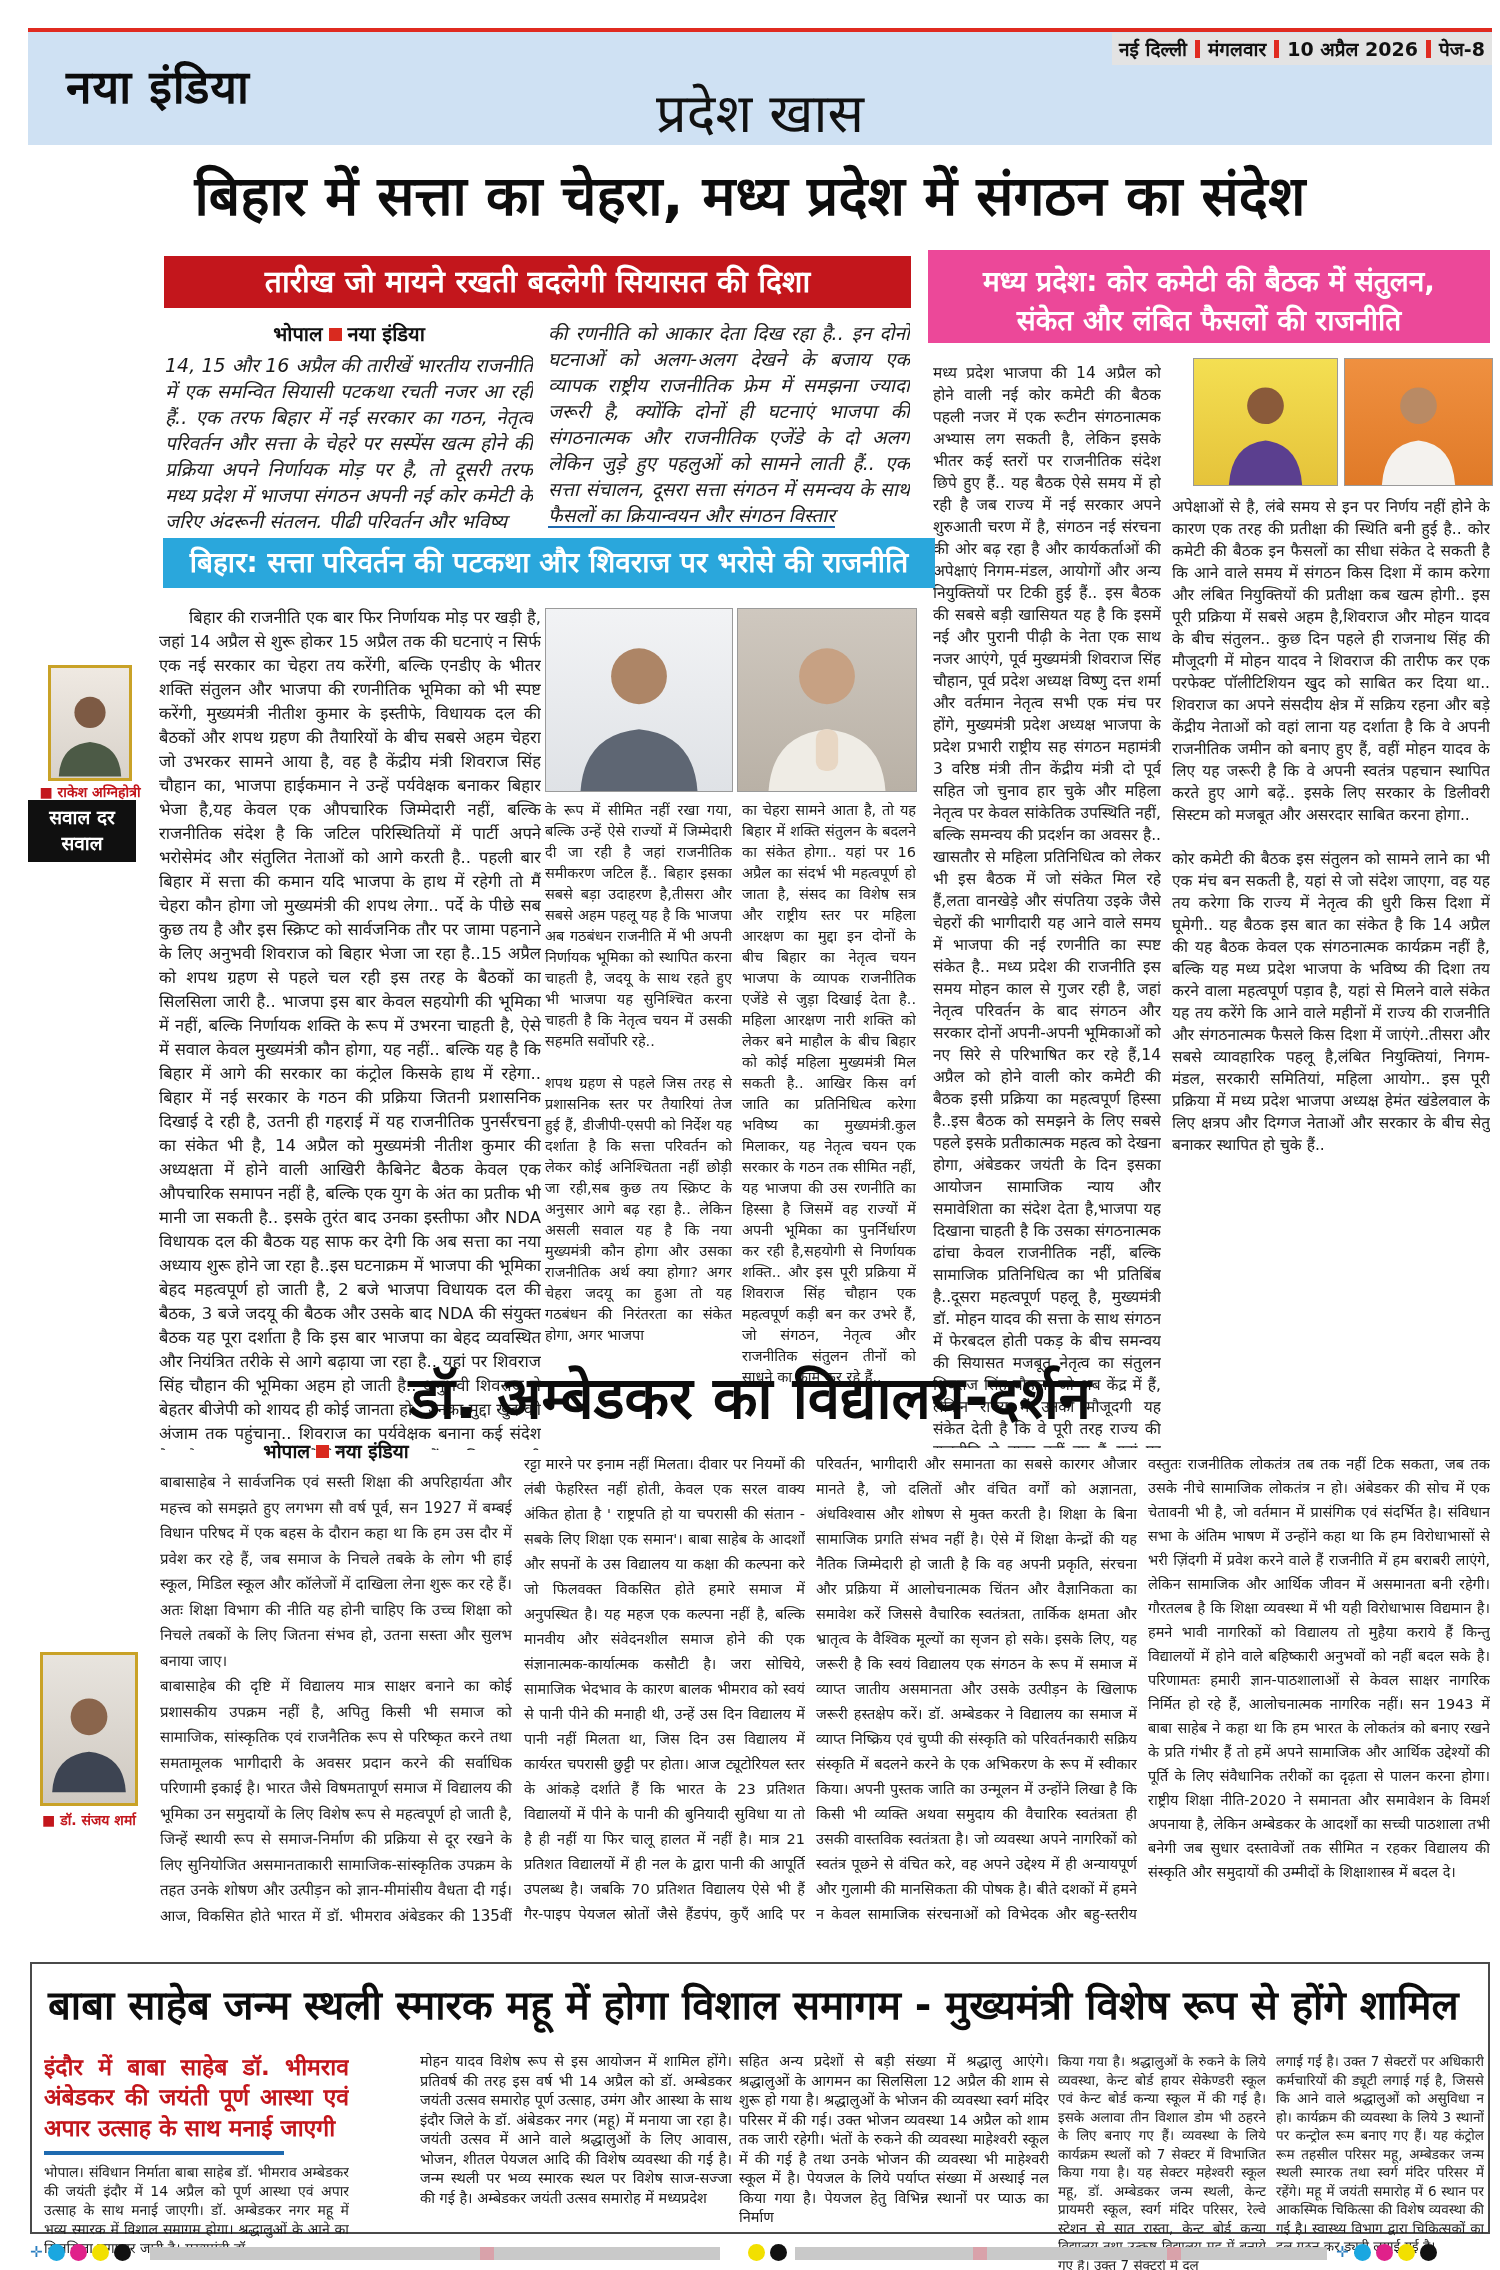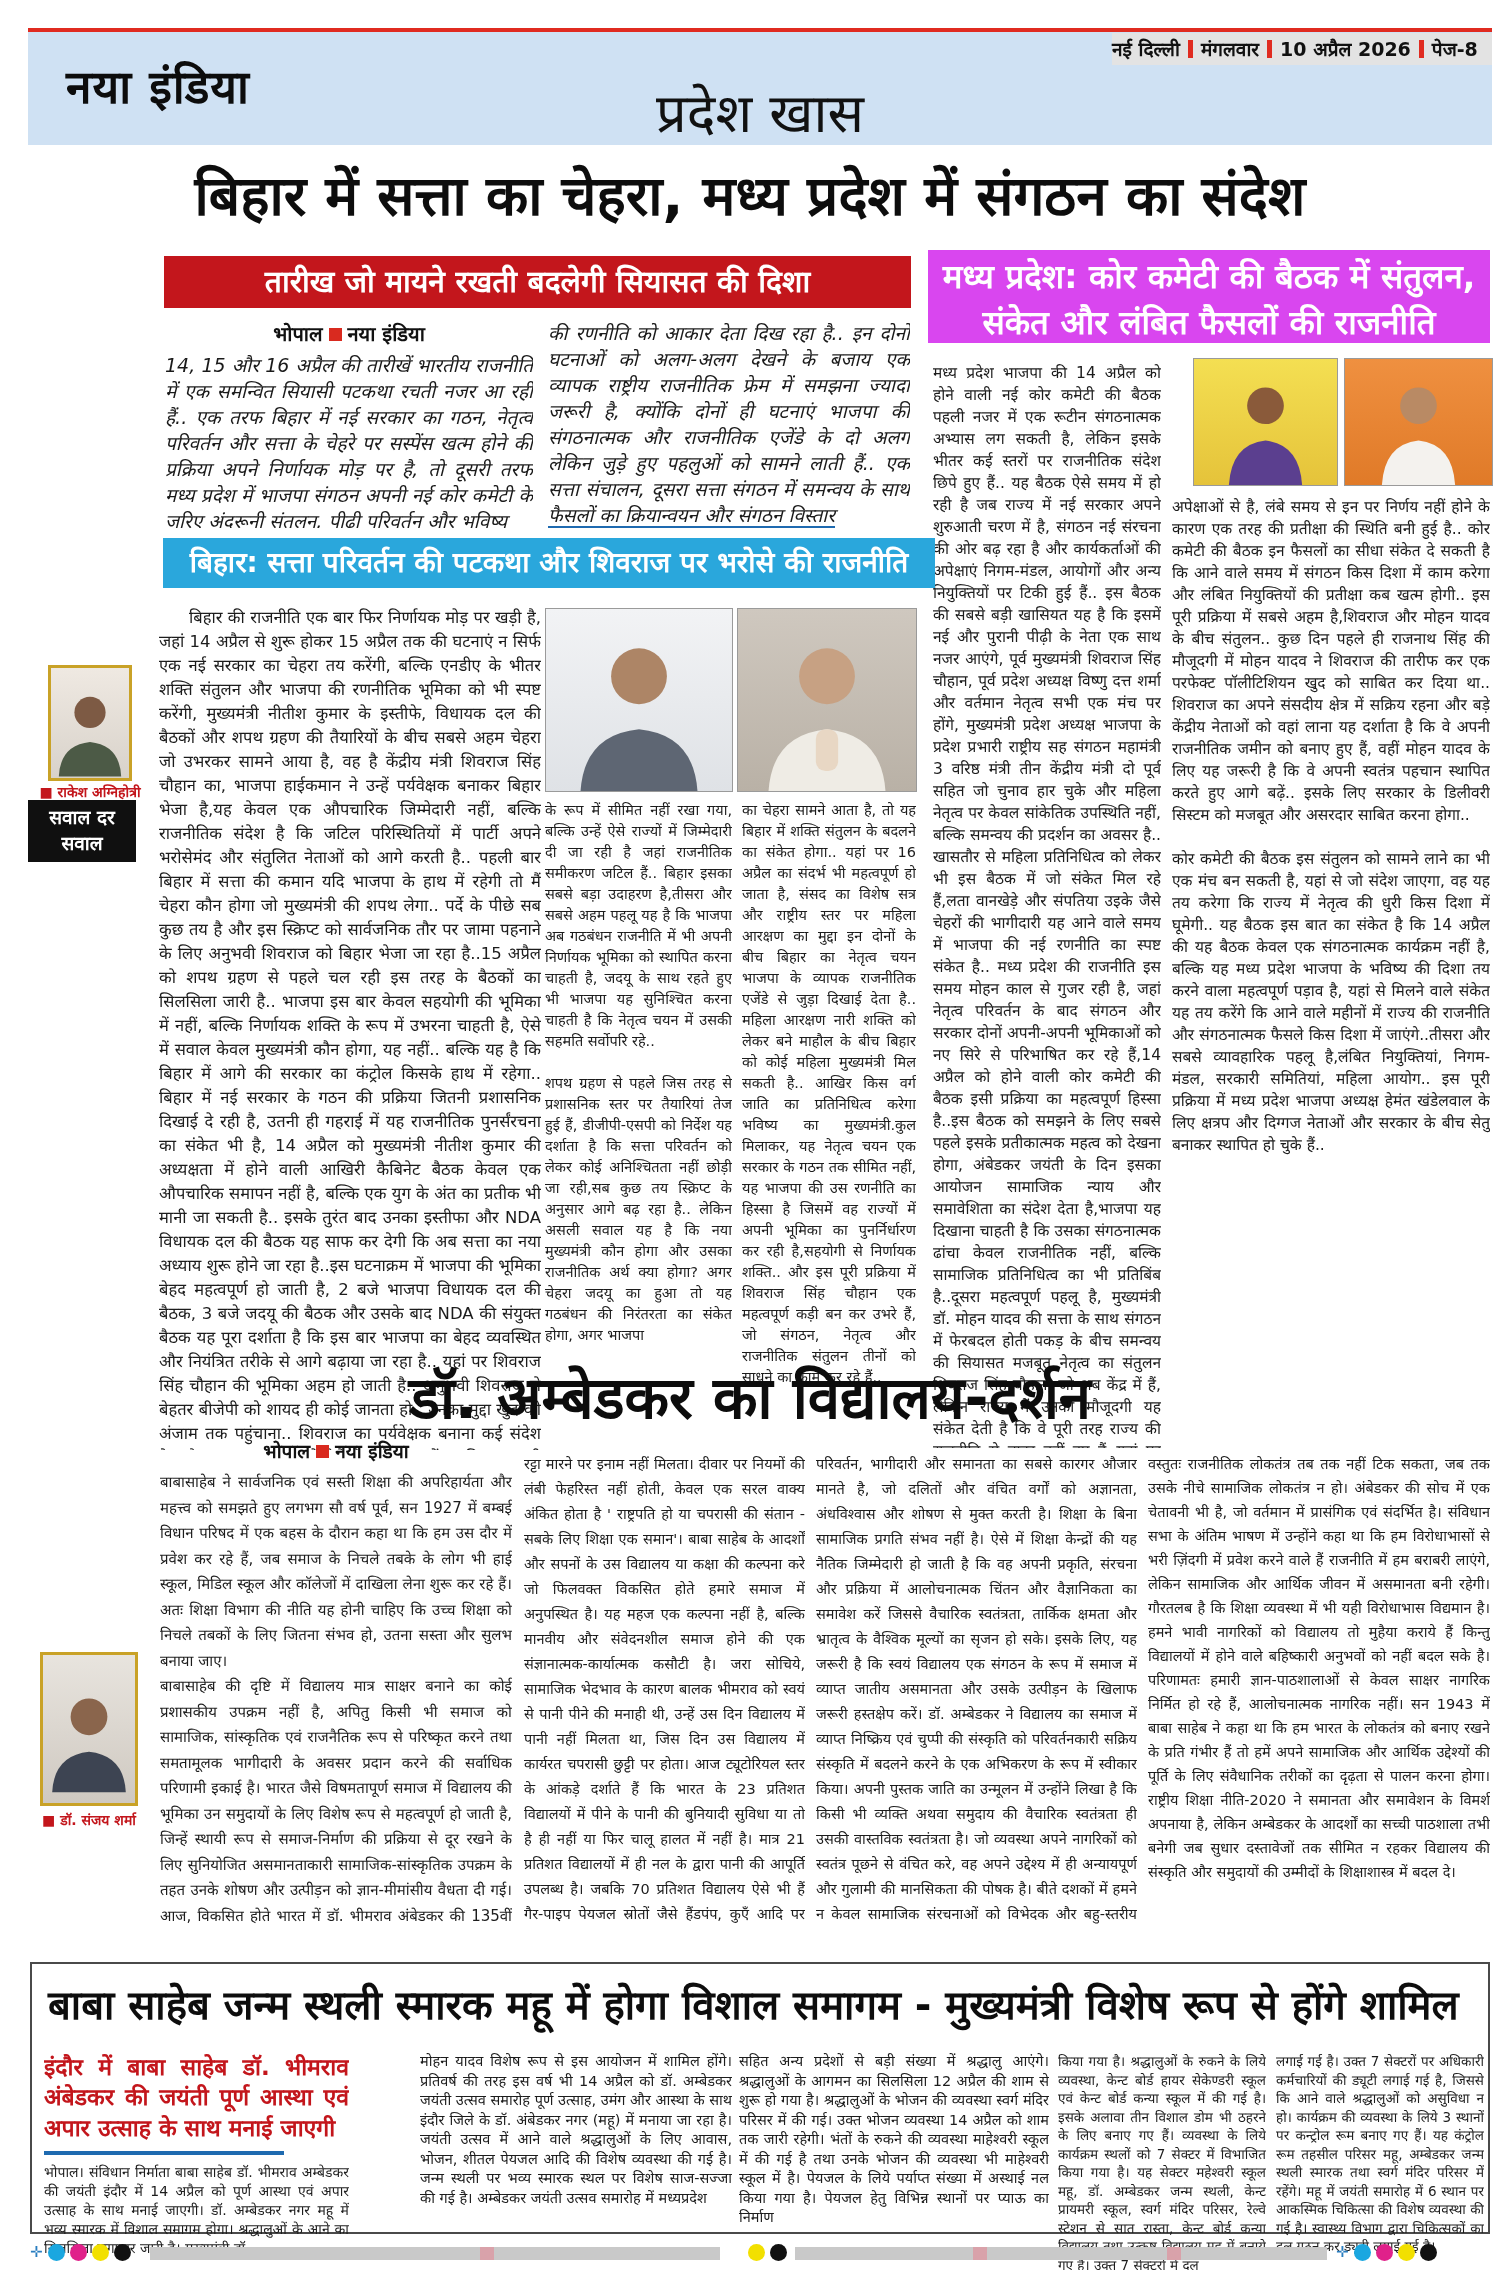--- a/index.html
+++ b/index.html
@@ -5,29 +5,29 @@
   html,body{margin:0;padding:0;background:#ffffff;}
   .page{position:relative;width:1500px;height:2270px;background:#ffffff;overflow:hidden;
         font-family:"DejaVu Sans","Liberation Sans",sans-serif;color:#1a1a1a;}
   .abs{position:absolute;}
   
   .topline{position:absolute;left:28px;top:28px;width:1464px;height:4px;background:#e02b20;}
   .masthead{position:absolute;left:28px;top:32px;width:1464px;height:113px;background:#cfe1f3;}
   .logo{position:absolute;left:38px;top:22px;font-size:46px;font-weight:bold;color:#0c0c0c;letter-spacing:1px;}
   .mast-title{position:absolute;left:0;right:0;top:42px;text-align:center;font-size:54px;font-weight:normal;color:#111;}
   .datebar{position:absolute;right:0;top:1px;width:380px;height:32px;background:#e3e3e3;
-           display:flex;align-items:center;gap:8px;font-size:19px;font-weight:bold;color:#111;}
+           display:flex;align-items:center;justify-content:center;gap:8px;font-size:19px;font-weight:bold;color:#111;}
   .datebar .sep{display:inline-block;width:5px;height:18px;background:#e02b20;}
   
   .headline{position:absolute;left:40px;top:156px;width:1420px;text-align:center;
             font-size:55px;font-weight:bold;color:#0d0d0d;}
   .kicker-red{position:absolute;left:164px;top:256px;width:747px;height:52px;background:#c3161c;
               color:#fff;font-size:30px;font-weight:bold;text-align:center;line-height:52px;}
-  .mp-header{position:absolute;left:928px;top:250px;width:562px;height:93px;background:#d946ef;
-             color:#fff;font-size:33px;font-weight:bold;text-align:center;line-height:1.4;padding-top:4px;box-sizing:border-box;}
+  .mp-header{position:absolute;left:928px;top:250px;width:562px;height:93px;background:#ec4899;
+             color:#fff;font-size:28px;font-weight:bold;text-align:center;line-height:1.4;padding-top:12px;box-sizing:border-box;}
   .byline{font-size:20px;font-weight:bold;text-align:center;color:#111;}
   .byline .sq{display:inline-block;width:13px;height:13px;background:#d92a1f;margin:0 6px;}
   .intro{font-style:italic;font-size:19px;line-height:1.37;text-align:justify;overflow:hidden;}
   .intro .ul{text-decoration:underline;text-decoration-color:#1e6ab0;text-decoration-thickness:2.5px;text-underline-offset:4px;}
   .cyan-bar{position:absolute;left:163px;top:538px;width:772px;height:50px;background:#2aa7dc;color:#fff;
             font-size:28px;font-weight:bold;text-align:center;line-height:50px;}
   
   .col{position:absolute;text-align:justify;overflow:hidden;color:#1c1c1c;}
   
   .photo{position:absolute;border:1px solid #9a9a9a;overflow:hidden;}

